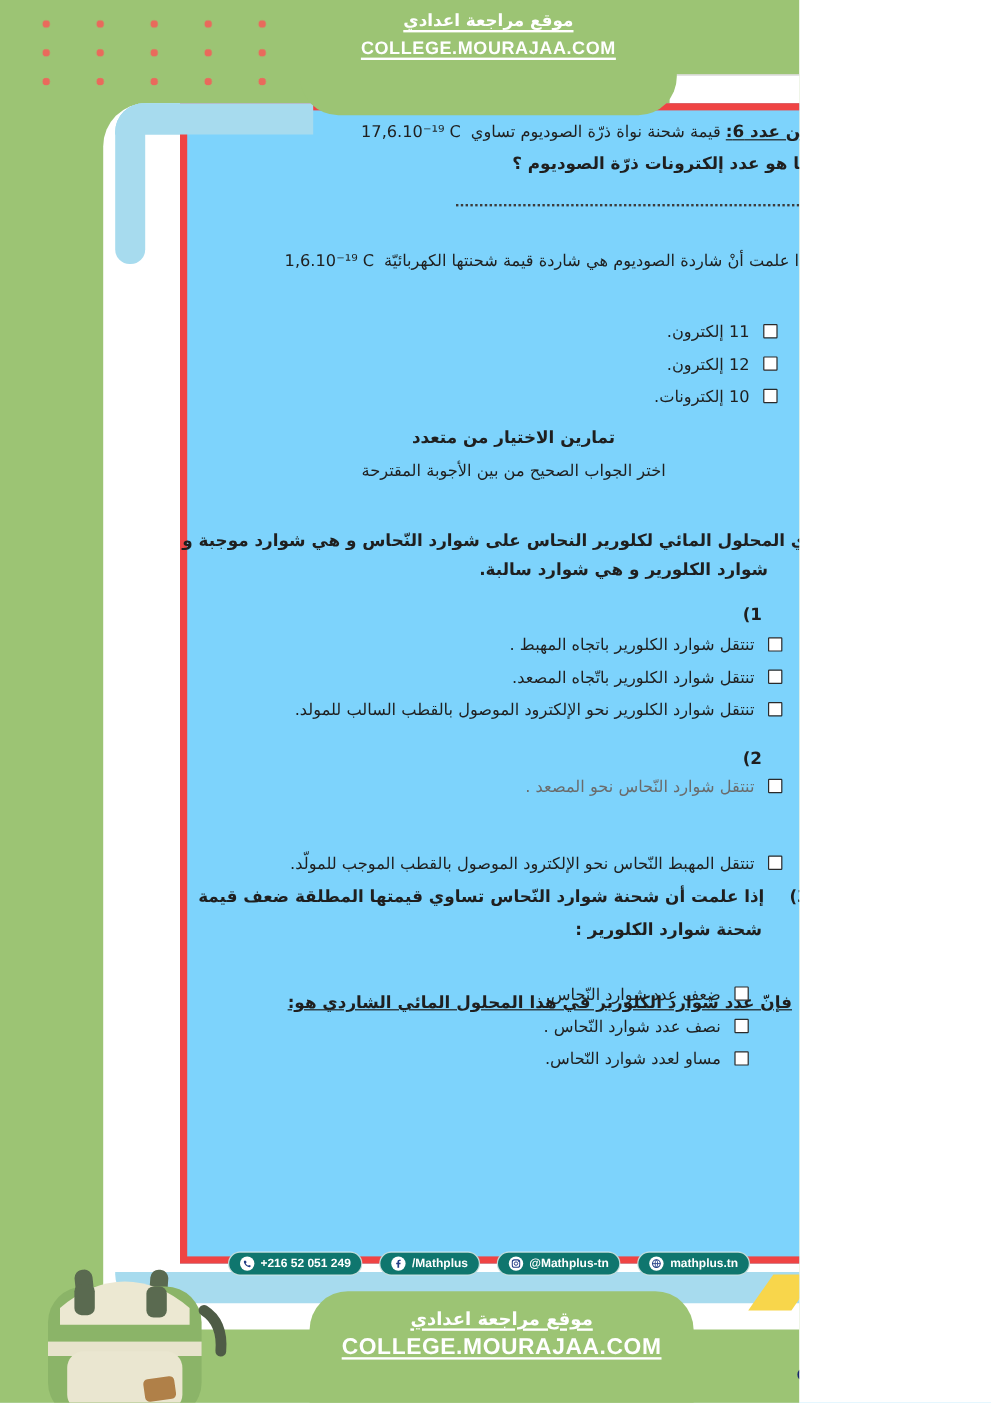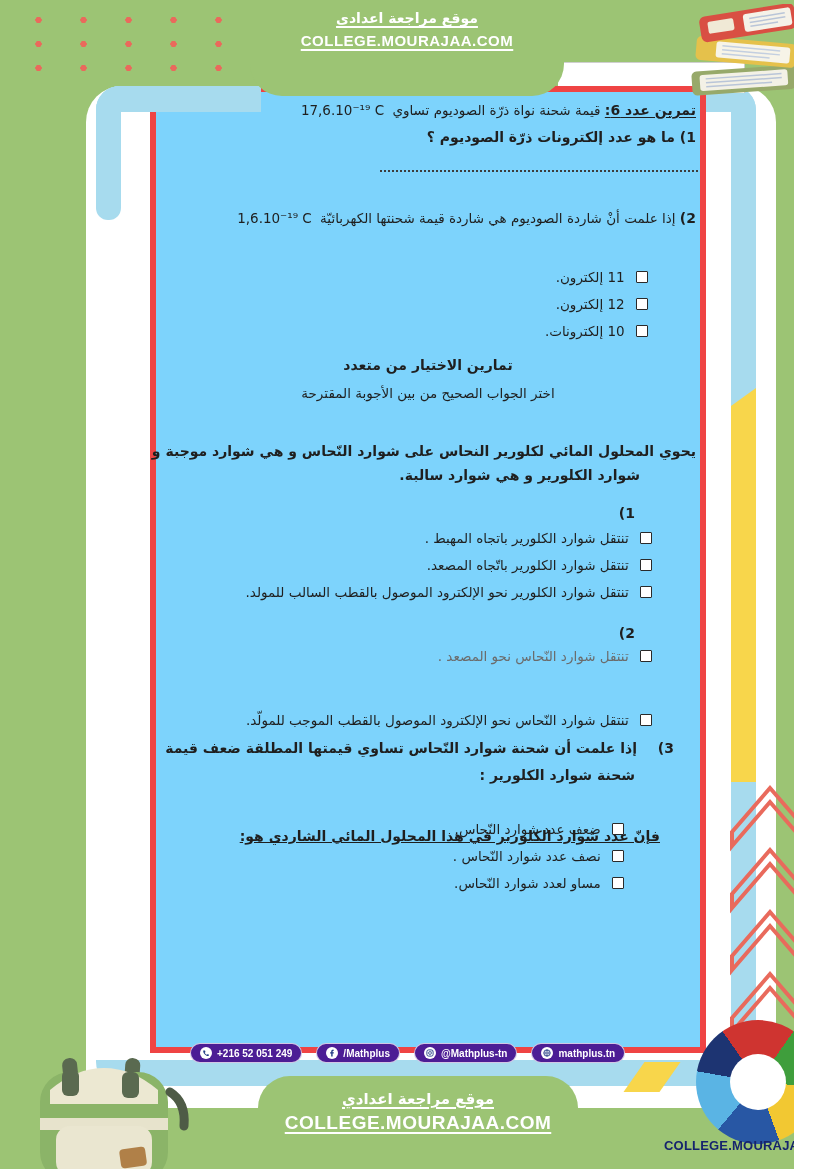--- a/index.html
+++ b/index.html
@@ -1,16 +1,16 @@
 <!DOCTYPE html>
 <html lang="ar"><head>
 <meta charset="utf-8">
 <style>
   html,body{margin:0;padding:0;}
-  .page{position:relative;width:794px;height:1169px;overflow:hidden;
+  .page{position:relative;width:666px;height:1169px;overflow:hidden;
         background:#9cc474;font-family:"DejaVu Sans",sans-serif;}
 
   
   .outer-white{position:absolute;left:86px;top:86px;width:690px;height:1022px;
                background:#fff;border-radius:36px;z-index:1;}
   .band-top{position:absolute;left:96px;top:86px;width:660px;height:26px;
             background:#a7dbee;border-radius:24px 24px 0 0;z-index:2;}
   .band-top-left-seg{position:absolute;left:96px;top:86px;width:165px;height:26px;
             background:#a7dbee;border-radius:24px 0 0 0;z-index:5;}
   .band-bottom{position:absolute;left:96px;top:1060px;width:660px;height:26px;
@@ -56,21 +56,21 @@
   .center{left:0;right:0;text-align:center;}
   .val{direction:ltr;unicode-bidi:isolate;margin:0 4px;}
   .gap{margin-right:16px;}
   .faint{color:#6b6b6b;}
   .cb{width:10px;height:10px;border:1.4px solid #2a2a2a;display:inline-block;
       margin-left:7px;vertical-align:-1px;border-radius:1px;background:#fff;}
   .dotline{position:absolute;border-bottom:2.5px dotted #3c3c3c;height:2px;}
 
   
   .badges{position:absolute;left:190px;top:1043px;z-index:10;display:flex;gap:14px;align-items:center;}
-  .pill{background:#4c1d95;border:1px solid rgba(255,255,255,.75);border-radius:10px;height:18px;
+  .pill{background:#0f766e;border:1px solid rgba(255,255,255,.75);border-radius:10px;height:18px;
         display:flex;align-items:center;gap:5px;padding:0 9px;color:#fff;
         font-family:"Liberation Sans",sans-serif;font-size:10px;font-weight:bold;white-space:nowrap;}
   .ic{width:12px;height:12px;background:#fff;border-radius:50%;display:flex;
       align-items:center;justify-content:center;flex:0 0 auto;}
 
   
   .books{position:absolute;left:686px;top:4px;z-index:6;}
   .backpack{position:absolute;left:12px;top:1056px;z-index:9;}
   .chevrons{position:absolute;left:727px;top:784px;z-index:5;}
   .ring{position:absolute;left:696px;top:1020px;width:124px;height:124px;border-radius:50%;z-index:8;
@@ -177,21 +177,21 @@
 
     <div class="line b" style="top:533px;right:65px;">
       <bdi>(2</bdi>
     </div>
     <div class="line faint" style="top:556px;right:48px;">
       <span class="cb"></span>
       <span>تنتقل شوارد النّحاس نحو المصعد .</span>
     </div>
     <div class="line" style="top:620px;right:48px;">
       <span class="cb"></span>
-      <span>تنتقل شوارد النّحاس نحو الإلكترود الموصول بالقطب الموجب للمولّد.</span>
+      <span>تنتقل المهبط النّحاس نحو الإلكترود الموصول بالقطب الموجب للمولّد.</span>
     </div>
 
     <div class="line b" style="top:648px;right:26px;">
       <bdi>(3</bdi>
       <span class="gap">إذا علمت أن شحنة شوارد النّحاس تساوي قيمتها المطلقة ضعف قيمة</span>
     </div>
     <div class="line b" style="top:675px;right:65px;">شحنة شوارد الكلورير :</div>
     <div class="line b" style="top:736px;right:40px;text-decoration:underline;">فإنّ عدد شوارد الكلورير في هذا المحلول المائي الشاردي هو:</div>
 
     <div class="line" style="top:729px;right:76px;">

